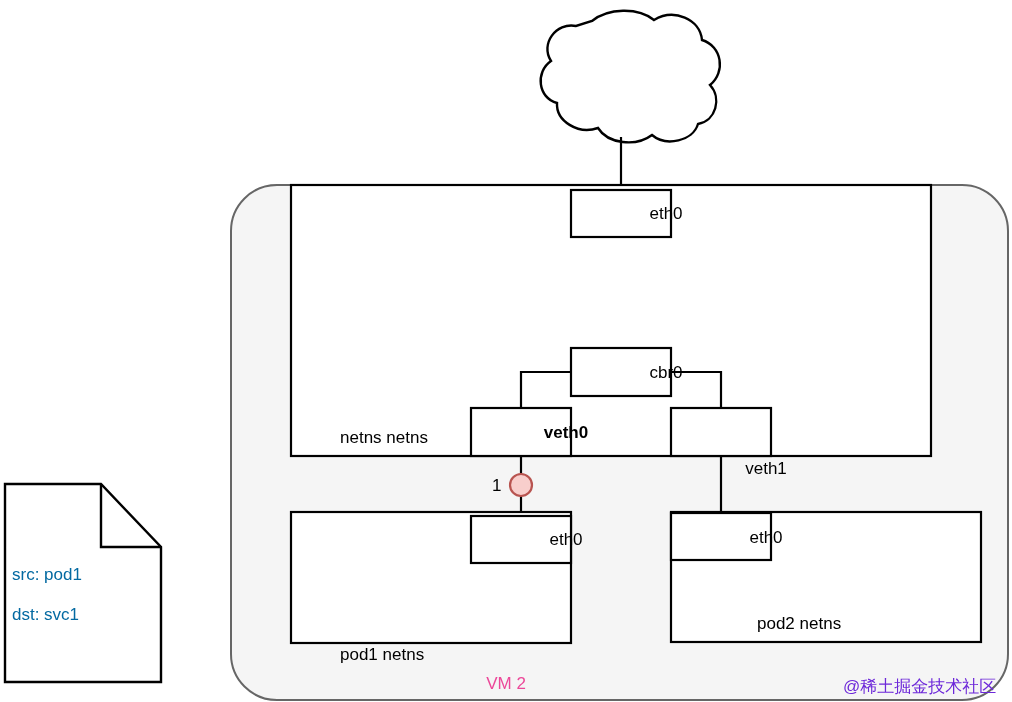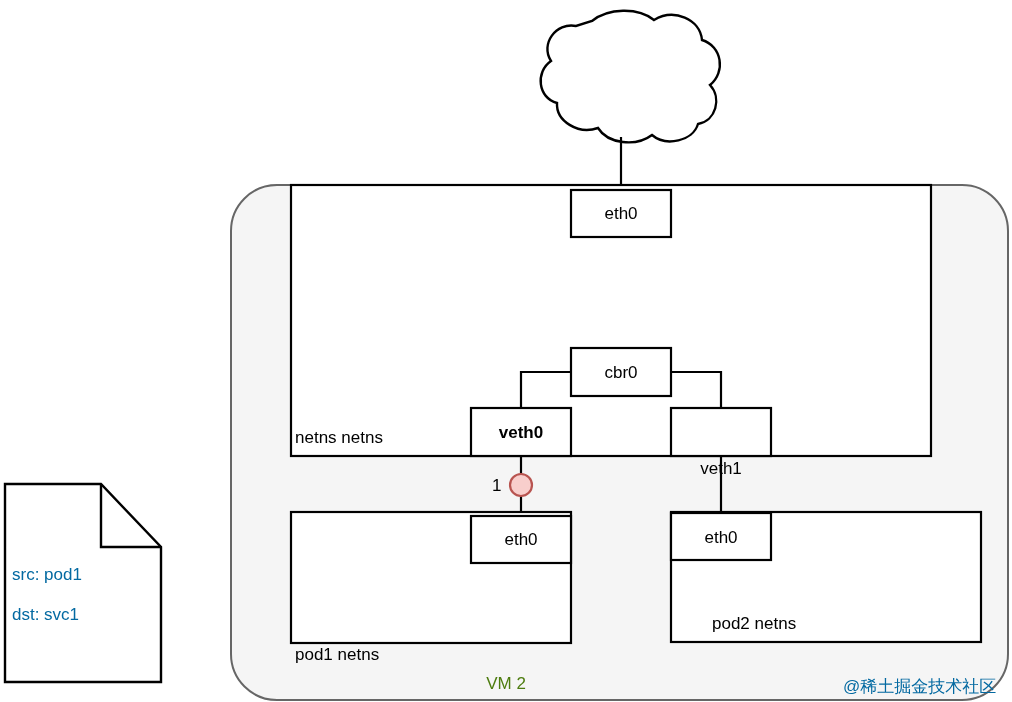--- a/index.html
+++ b/index.html
@@ -23,42 +23,43 @@
     top: 0;
     width: 1012px;
     height: 702px;
   }
   .box-label {
     position: absolute;
     font-size: 17px;
     color: #000000;
     white-space: nowrap;
     line-height: 1;
+    padding-left: 45px;
   }
   .centered-label {
     text-align: center;
   }
   .vm-title {
     position: absolute;
     font-size: 17px;
-    color: #4d7c0f;
+    color: #ec4899;
     width: 100%;
     text-align: center;
   }
   .note-text {
     position: absolute;
     font-size: 17px;
     color: #0369a1;
     line-height: 28px;
     white-space: pre;
   }
   .watermark {
     position: absolute;
     font-size: 17px;
-    color: #0369a1;
+    color: #6d28d9;
     white-space: nowrap;
   }
   .marker-num {
     position: absolute;
     font-size: 17px;
     color: #000000;
   }
 </style>
 </head>
 <body>

